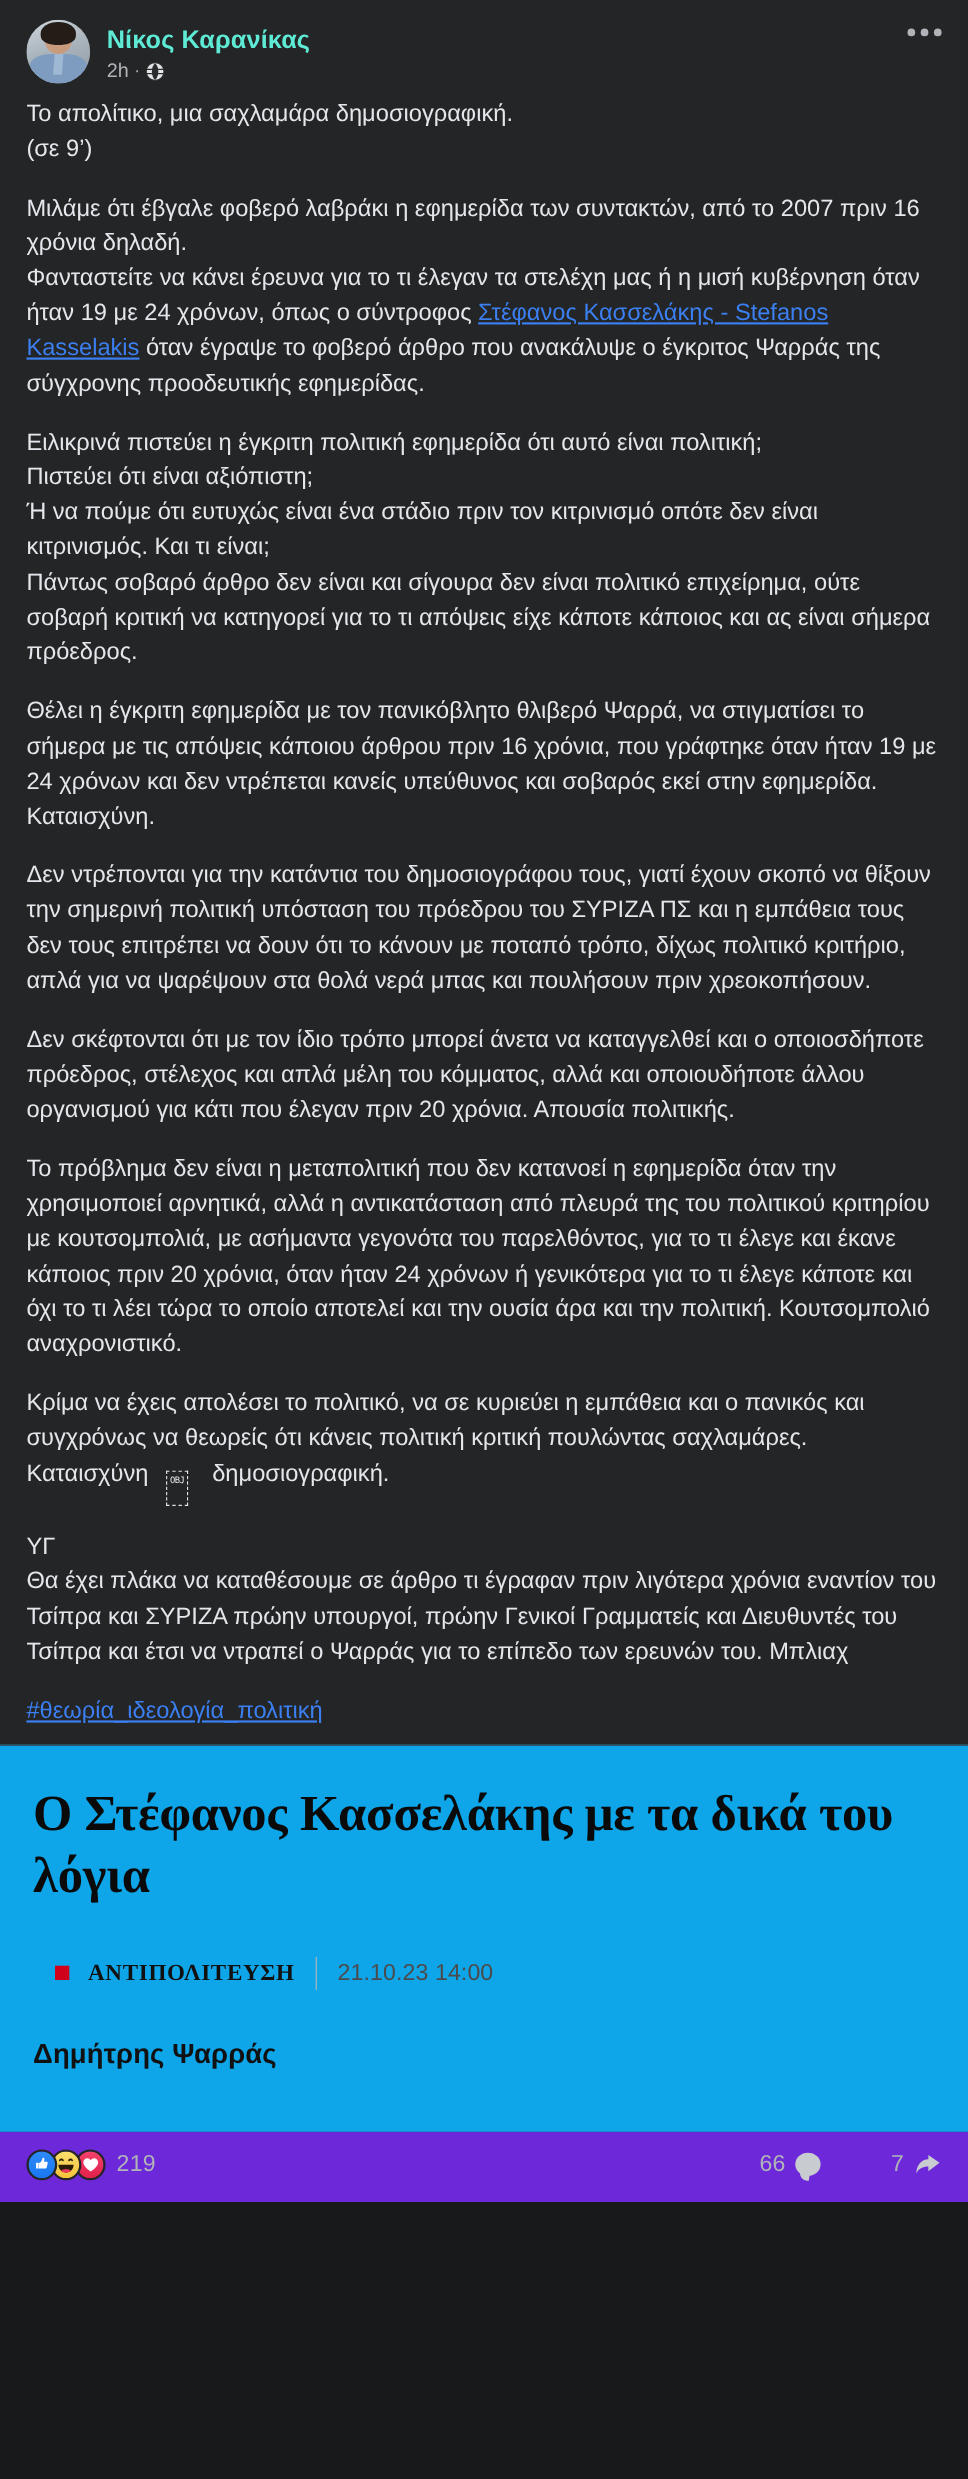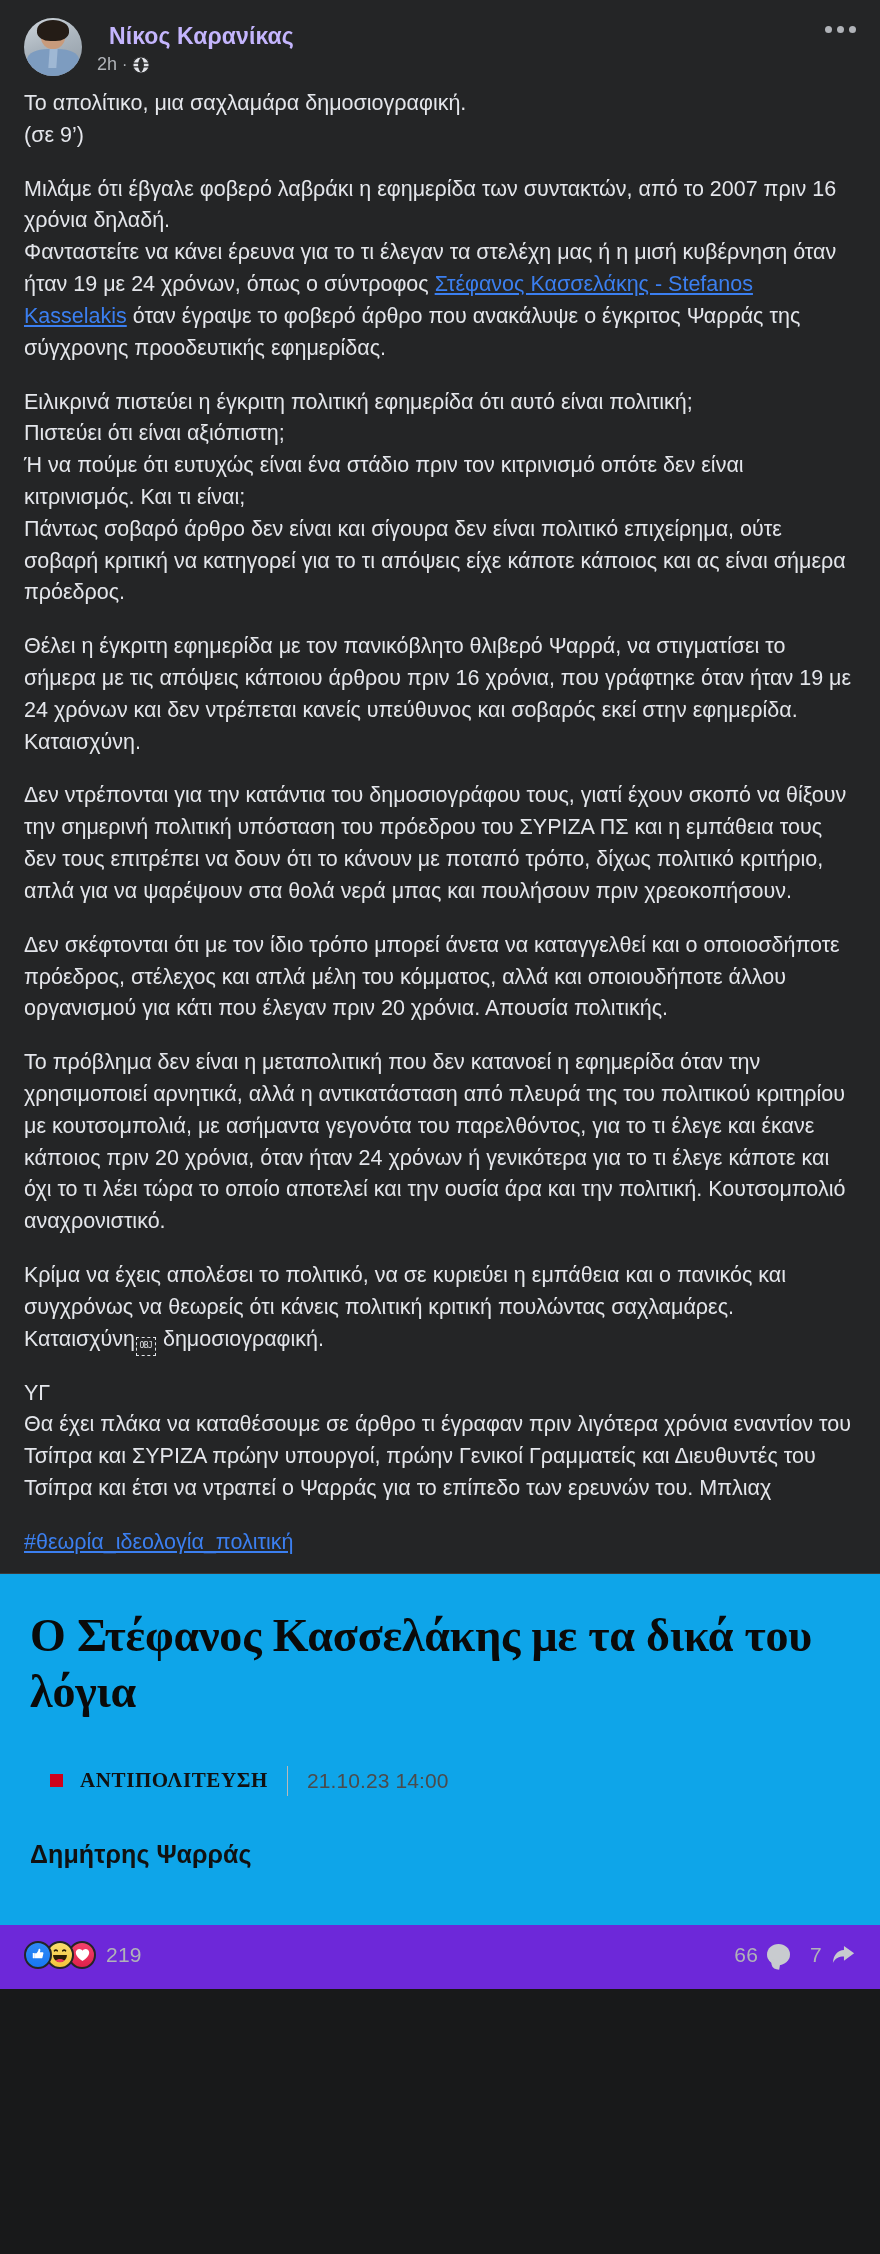--- a/index.html
+++ b/index.html
@@ -48,24 +48,23 @@
 
   .header-meta {
     margin-left: 15px;
     padding-top: 4px;
     min-width: 0;
   }
 
   .author-name {
     font-size: 23px;
     font-weight: 700;
-    color: #c4b5fd;
+    color: #5eead4;
     line-height: 1.25;
     letter-spacing: .1px;
-    margin-left: 12px;
   }
 
   .post-subline {
     display: flex;
     align-items: center;
     gap: 5px;
     margin-top: 3px;
     font-size: 18px;
     color: #b0b3b8;
     line-height: 1.2;
@@ -102,29 +101,29 @@
   .post-body p.tight { margin-bottom: 0; }
   .post-body p:last-child { margin-bottom: 0; }
 
   .link { color: #3b7ff0; }
   .hashtag { color: #3b7ff0; }
 
   .obj-glyph {
     display: inline-block;
     vertical-align: -2px;
     width: 20px;
-    height: 19px;
+    height: 32px;
     border: 1px dashed #e4e6eb;
     font-size: 8px;
     line-height: 15px;
     text-align: center;
     letter-spacing: -0.5px;
     color: #e4e6eb;
     font-family: "DejaVu Sans Mono", monospace;
-    margin: 0 1px;
+    margin: 0 16px;
   }
 
   
   .attachment {
     background: #0ea5e9;
     color: #0b0b0b;
     padding: 34px 30px 56px 30px;
     border-top: 1px solid #3a3b3c;
     position: relative;
   }
@@ -205,21 +204,21 @@
   .r-haha  { background: linear-gradient(180deg,#fadf6e,#f5c33b); z-index:2; }
   .r-love  { background: linear-gradient(180deg,#f3426c,#e0214b); z-index:1; }
 
   .count-text {
     font-size: 21px;
     color: #b0b3b8;
     letter-spacing: .2px;
   }
 
   .reactions-right { display: flex; align-items: center; gap: 20px; }
-  .rr-item { display: flex; align-items: center; gap: 9px; cursor: pointer; }
+  .rr-item { display: flex; align-items: center; gap: 9px; cursor: pointer; margin-left: 44px; }
 
   .comment-bubble {
     width: 23px; height: 21px;
     background: #c8cbcf;
     border-radius: 50%;
     position: relative;
   }
   .comment-bubble:after {
     content: "";
     position: absolute;

